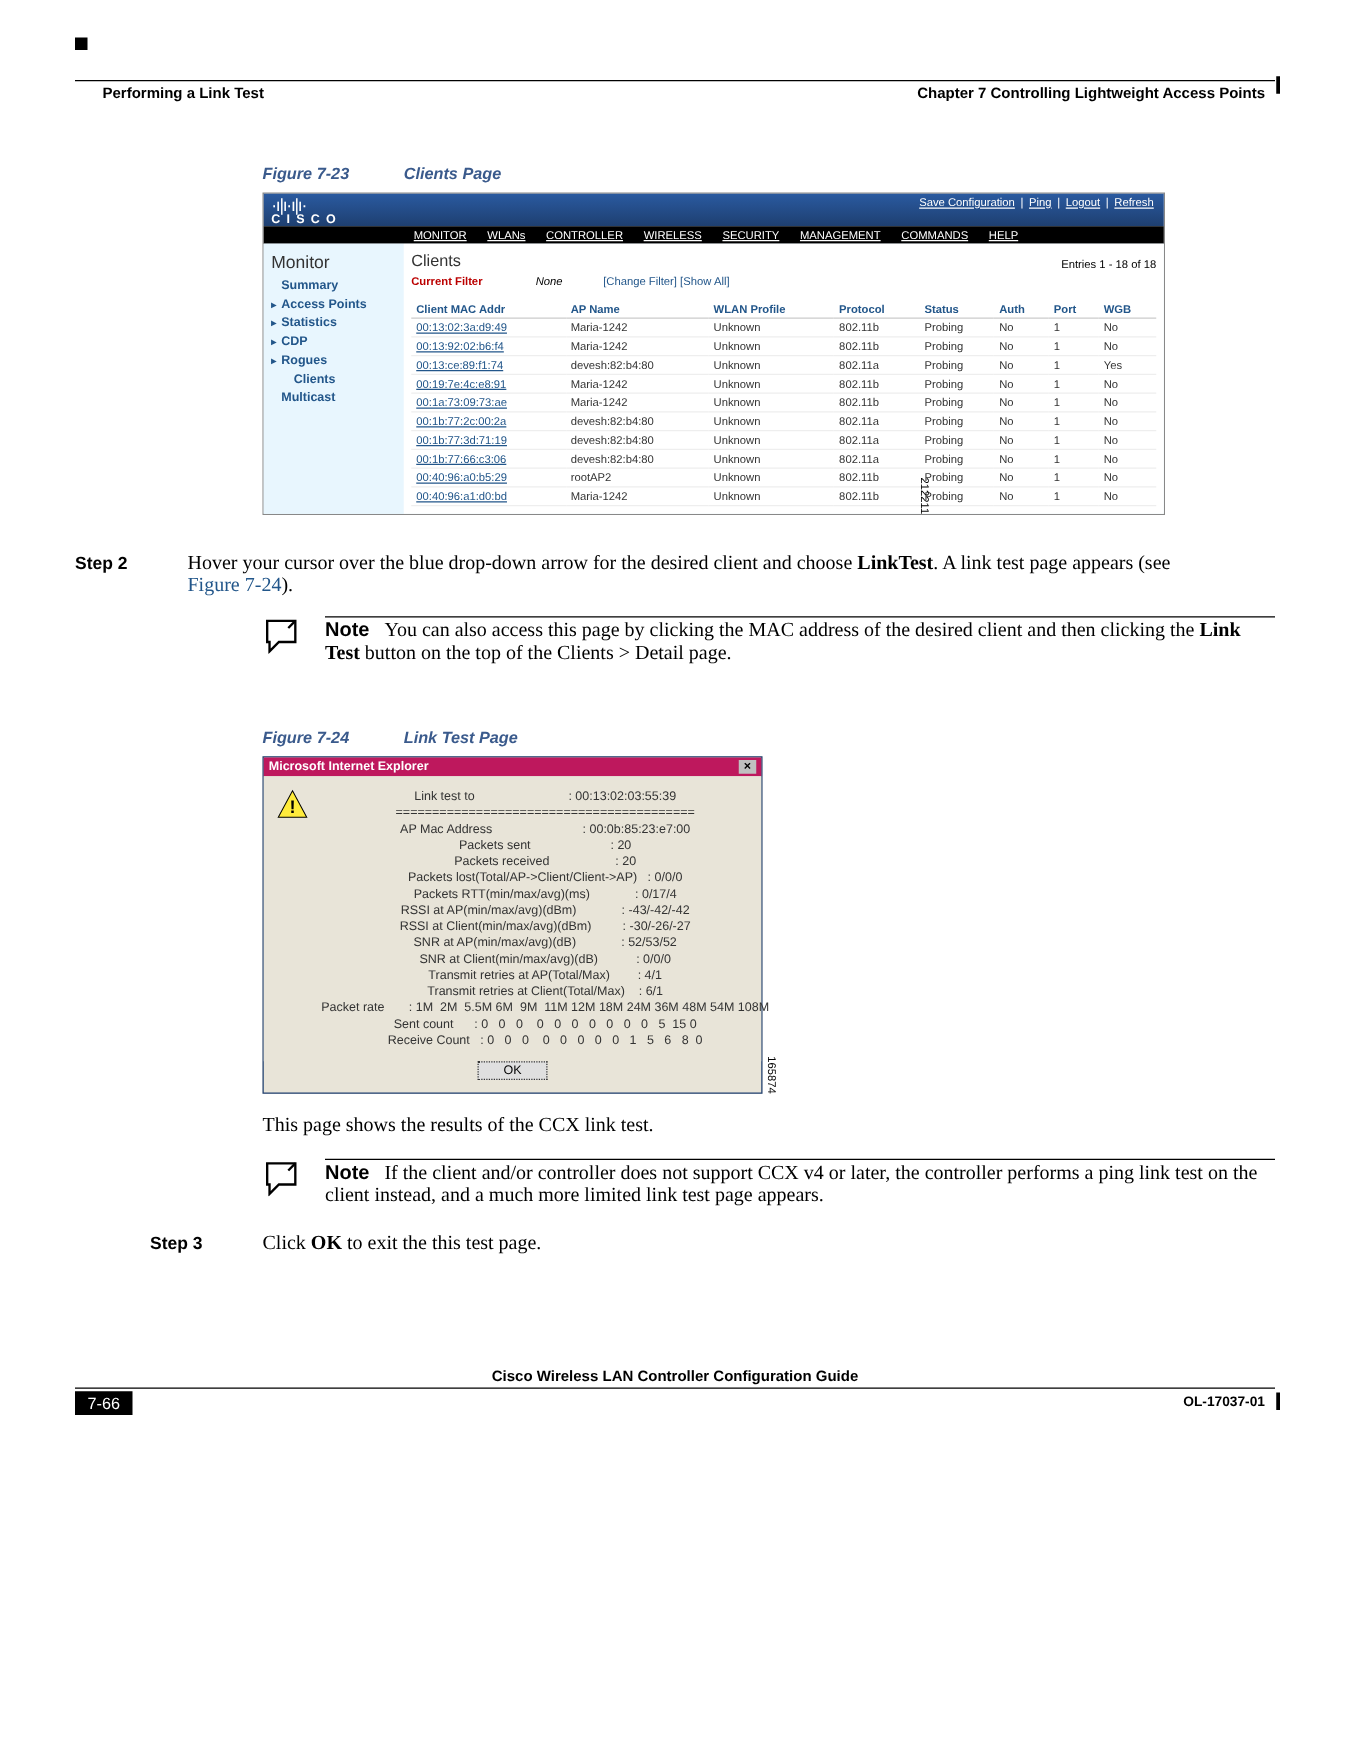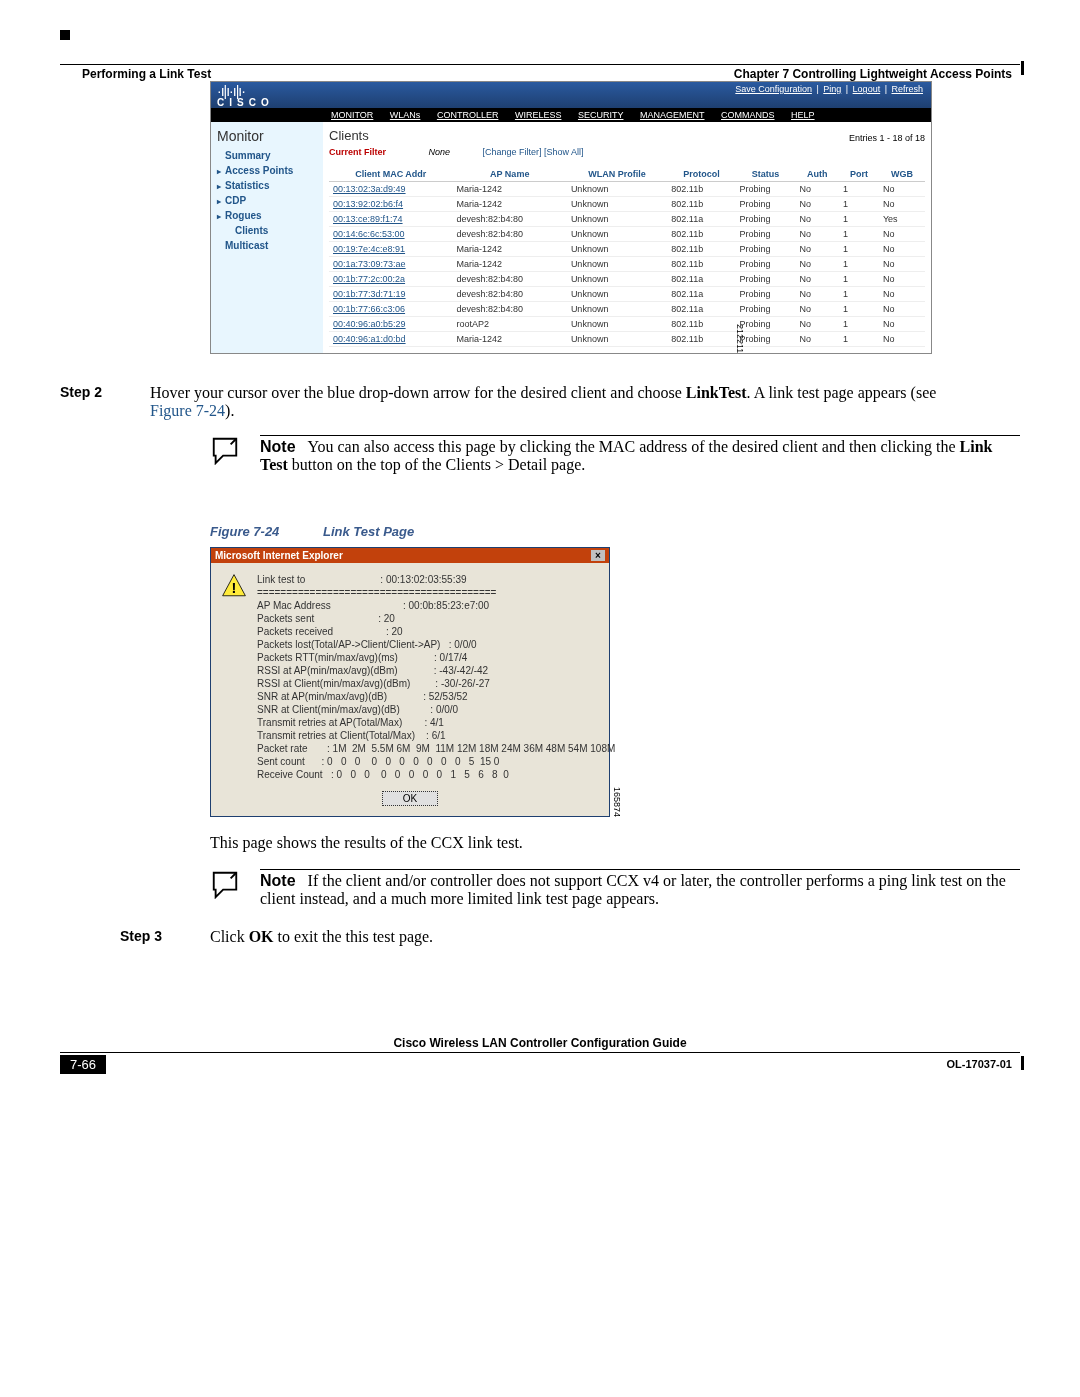--- a/index.html
+++ b/index.html
@@ -89,21 +89,21 @@
   .cisco-sidebar .summary::before, .cisco-sidebar .clients-link::before, .cisco-sidebar .multicast::before { content:""; width:8px; display:inline-block;}
   .cisco-main { flex: 1; background: #fff; padding: 6px; }
   .cisco-main .main-head { display:flex; justify-content:space-between; align-items:center;}
   .cisco-main h3 { margin: 0 0 4px 0; font-size: 13px; font-weight: normal; color:#333; }
   .filter-row { font-size: 9px; margin-bottom: 10px; }
   .filter-row .lbl { color:#b00; font-weight:bold; }
   .filter-row .val { font-style: italic; margin: 0 30px 0 40px; }
   .filter-row .link { color:#22568a; }
   table.clients { width: 100%; border-collapse: collapse; font-size: 9px; }
   table.clients th {
-    text-align: center;
+    text-align: left;
     color: #22568a;
     border-bottom: 1px solid #ccc;
     padding: 2px 4px;
     font-weight: bold;
   }
   table.clients td {
     padding: 2px 4px;
     border-bottom: 1px solid #eee;
     color:#333;
   }
@@ -132,33 +132,33 @@
   .ie-dialog {
     margin-left: 150px;
     width: 398px;
     border: 1px solid #1e3f70;
     font-family: Tahoma, Arial, sans-serif;
     font-size: 10px;
     position: relative;
     background:#e8e4d8;
   }
   .ie-title {
-    background: #c2410c;
+    background: #be185d;
     color:#fff;
     font-weight:bold;
     padding: 2px 4px;
     display:flex;
     justify-content:space-between;
   }
   .ie-title .close {
     background:#c0c0c0; color:#000; width:14px; text-align:center; font-weight:bold;
   }
   .ie-body { display:flex; padding:10px; background:#e8e4d8; }
   .warn-icon { width:26px; height:26px; margin-right:10px; flex-shrink:0;}
-  .ie-pre { white-space: pre; color:#333; line-height:1.3; font-size:10px; flex:1;}
+  .ie-pre { white-space: pre; color:#333; line-height:1.3; font-size:10px; flex:1;text-align:center;}
   .ie-btn { text-align:center; padding-bottom:10px;}
   .ie-btn button { padding: 1px 20px; border:1px dotted #333; background:#e0e0e0; font-size:10px;}
   .footer {
     margin-top: 90px;
     position: relative;
   }
   .footer-title {
     font-family: Arial, Helvetica, sans-serif;
     font-size: 12px;
     font-weight: bold;
@@ -177,20 +177,24 @@
 </head>
 <body>
 
 <div class="page">
   <div class="corner-box corner-tl"></div>
   <div class="header-line">
     <span class="header-left">Performing a Link Test</span>
     <span class="header-right">Chapter 7      Controlling Lightweight Access Points</span>
   </div>
 
+  <div class="figure-caption">
+    <span class="label">Figure 7-23</span>
+    <span>Clients Page</span>
+  </div>
 
   <div class="screenshot-1" style="position:relative;">
     <div class="cisco-topbar">
       <div class="cisco-logo">
         <div class="bars">·ı|ı·ı|ı·</div>
         <div class="txt">CISCO</div>
       </div>
       <div class="top-links">
         <span>Save Configuration</span> |
         <span>Ping</span> |
@@ -267,30 +271,20 @@
                 <td class="mac">00:13:ce:89:f1:74</td>
                 <td>devesh:82:b4:80</td>
                 <td>Unknown</td>
                 <td>802.11a</td>
                 <td>Probing</td>
                 <td>No</td>
                 <td>1</td>
                 <td>Yes</td>
               </tr>
               <tr>
-                <td class="mac">00:14:6c:6c:53:00</td>
-                <td>devesh:82:b4:80</td>
-                <td>Unknown</td>
-                <td>802.11b</td>
-                <td>Probing</td>
-                <td>No</td>
-                <td>1</td>
-                <td>No</td>
-              </tr>
-              <tr>
                 <td class="mac">00:19:7e:4c:e8:91</td>
                 <td>Maria-1242</td>
                 <td>Unknown</td>
                 <td>802.11b</td>
                 <td>Probing</td>
                 <td>No</td>
                 <td>1</td>
                 <td>No</td>
               </tr>
               <tr>

